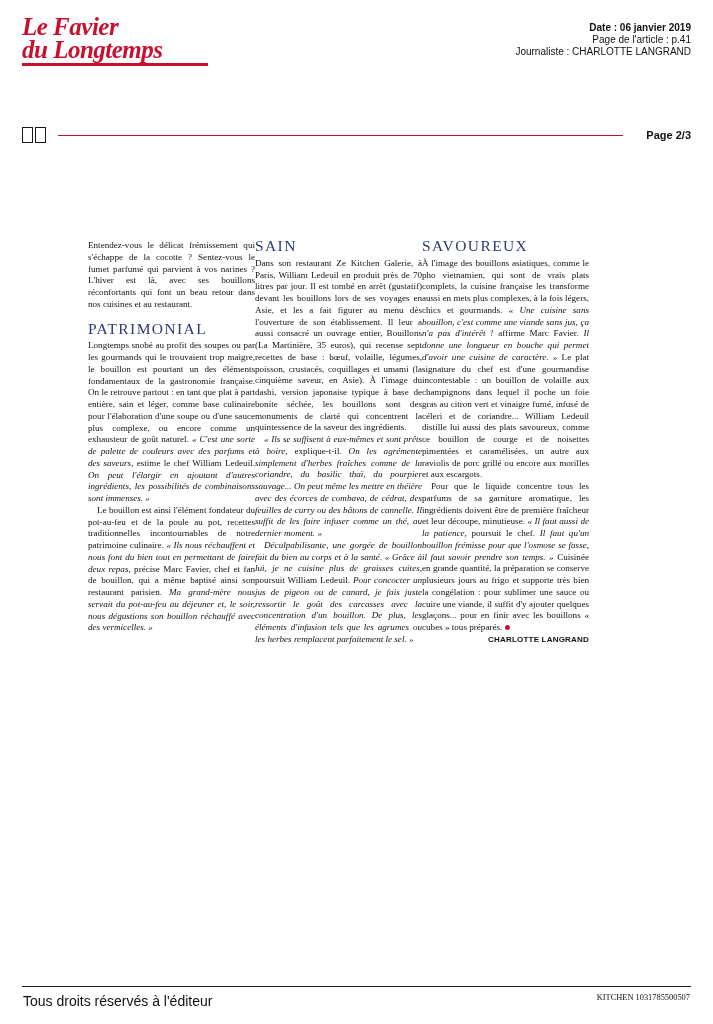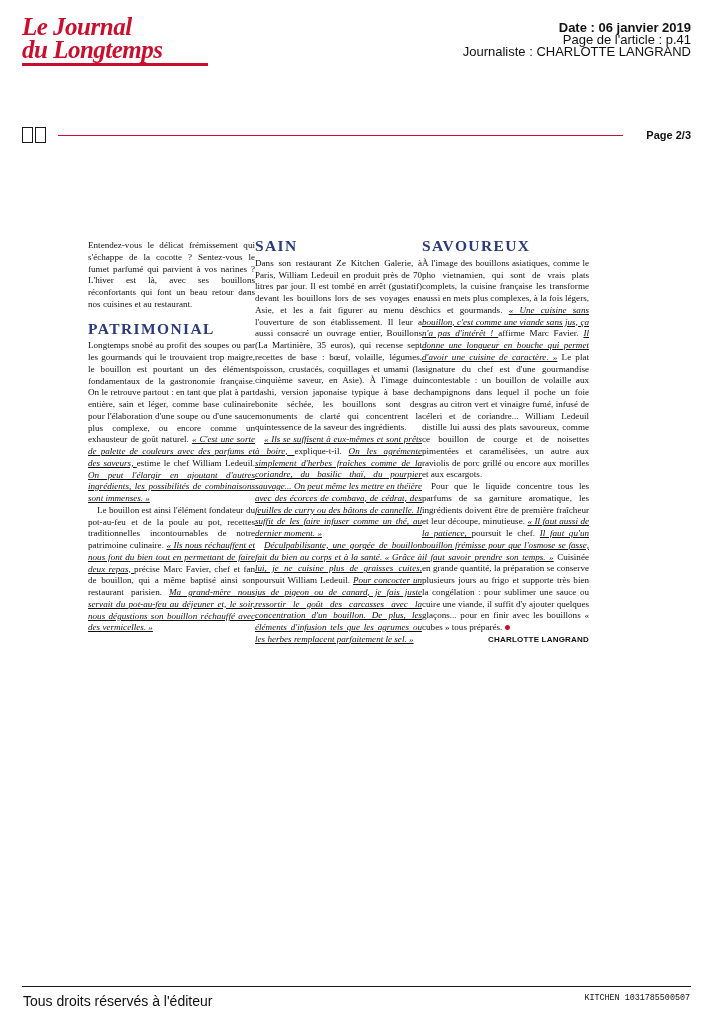--- a/index.html
+++ b/index.html
@@ -76,21 +76,21 @@
     color: #111;
   }
 
   .doc-meta {
     position: absolute;
     top: 8px;
     right: 0;
     width: 270px;
     text-align: right;
     font-family: "Liberation Sans", sans-serif;
-    font-size: 13px;
+    font-size: 10px;
     line-height: 11.8px;
     color: #111;
   }
   .doc-meta .bold { font-weight: bold; }
   .doc-meta-row { white-space: normal; }
   .journalist-name { }
 
   
   .pagebar {
     position: absolute;
@@ -151,32 +151,32 @@
   }
   .col p {
     margin: 0;
     text-indent: 9px;
   }
   .col p.noindent { text-indent: 0; }
 
   h2.section-head {
     font-family: "Liberation Serif", serif;
     font-size: 15.5px;
-    font-weight: bold;
+    font-weight: normal;
     letter-spacing: 1.4px;
     color: #2b3a78;
     margin: 11px 0 6px 0;
     text-indent: 0;
     text-align: left;
   }
   .col.first h2.section-head { margin-top: 12px; }
   .col.mid h2.section-head,
   .col.last h2.section-head { margin-top: 0; }
 
-  .ital { font-style: italic; text-decoration: underline; }
+  .ital { font-style: italic; }
 
   .signature {
     margin-top: 9px;
     text-align: right;
     font-family: "Liberation Sans", sans-serif;
     font-size: 8px;
     font-weight: bold;
     letter-spacing: 0.2px;
     color: #111;
     text-indent: 0;
@@ -205,34 +205,34 @@
     left: 23px;
     top: 993px;
     font-family: "Liberation Sans", sans-serif;
     font-size: 14px;
     color: #111;
   }
   .footer-right {
     position: absolute;
     right: 23px;
     top: 993px;
-    font-family: Liberation Mono, monospace;
+    font-family: Liberation Serif, serif;
     font-size: 8.4px;
     color: #111;
   }
 </style>
 </head>
 <body>
 
 <div class="page">
 
   <div class="header">
 
     <div class="logo">
-      <div class="logo-line1">Le Journal</div>
+      <div class="logo-line1">Le Favier</div>
       <div class="logo-line2">du Longtemps</div>
       <div class="logo-rule"></div>
     </div>
 
 
     <div class="doc-meta">
       <div class="doc-meta-row bold">Date : 06 janvier 2019</div>
       <div class="doc-meta-row">Page de l'article : p.41</div>
       <div class="doc-meta-row">
         <span>Journaliste :</span>

